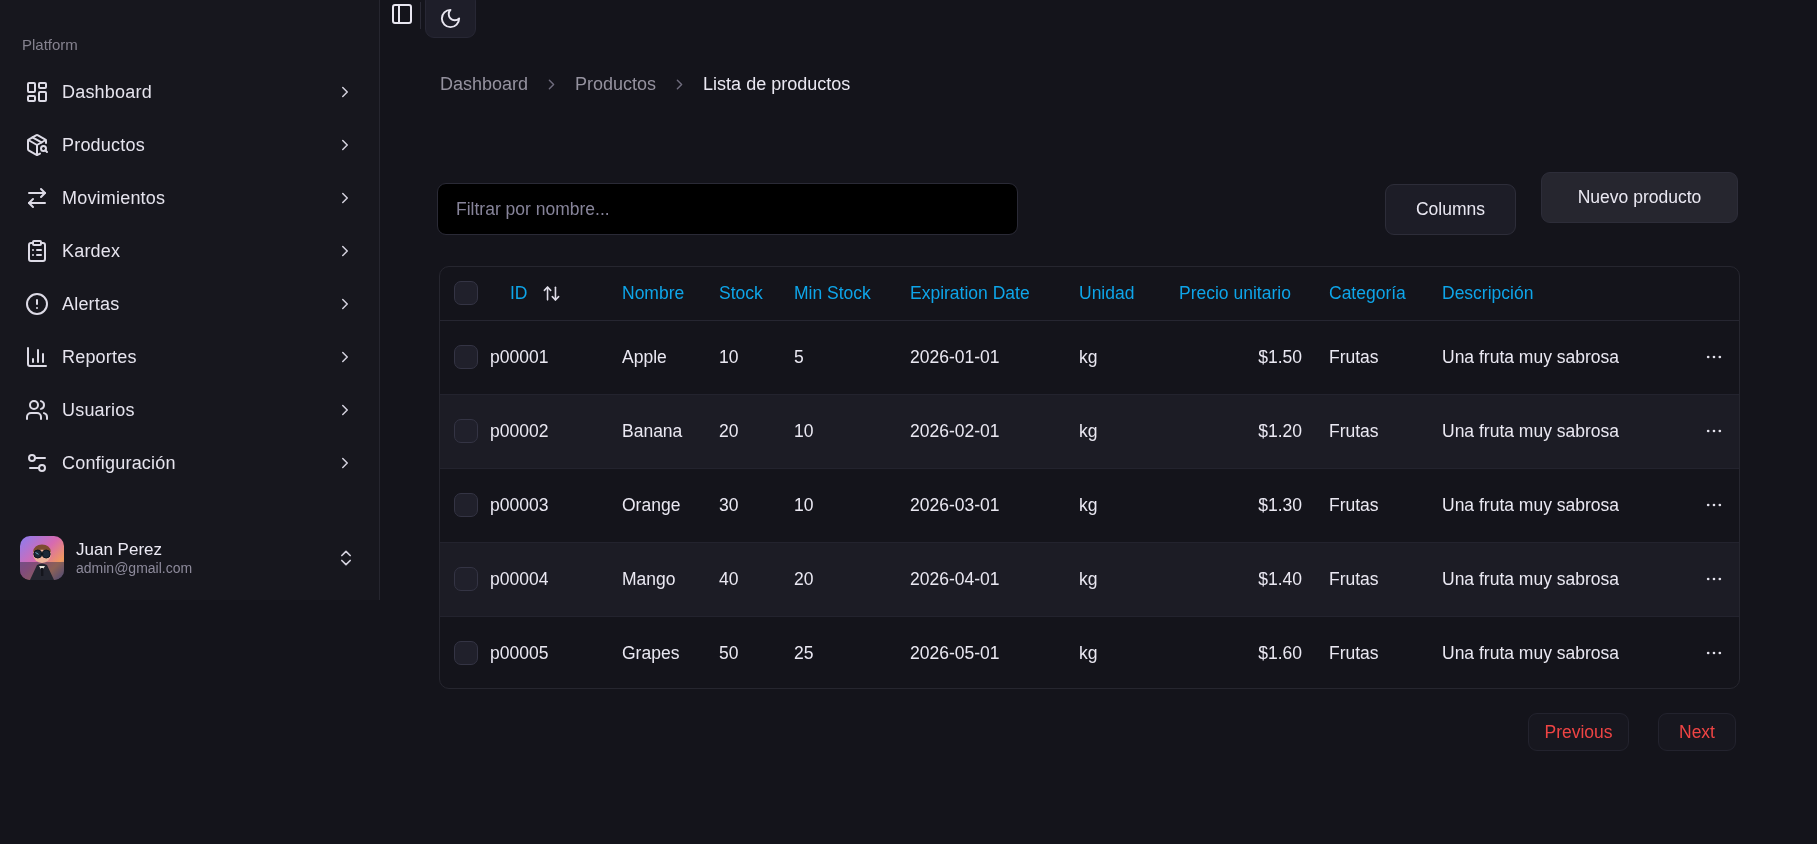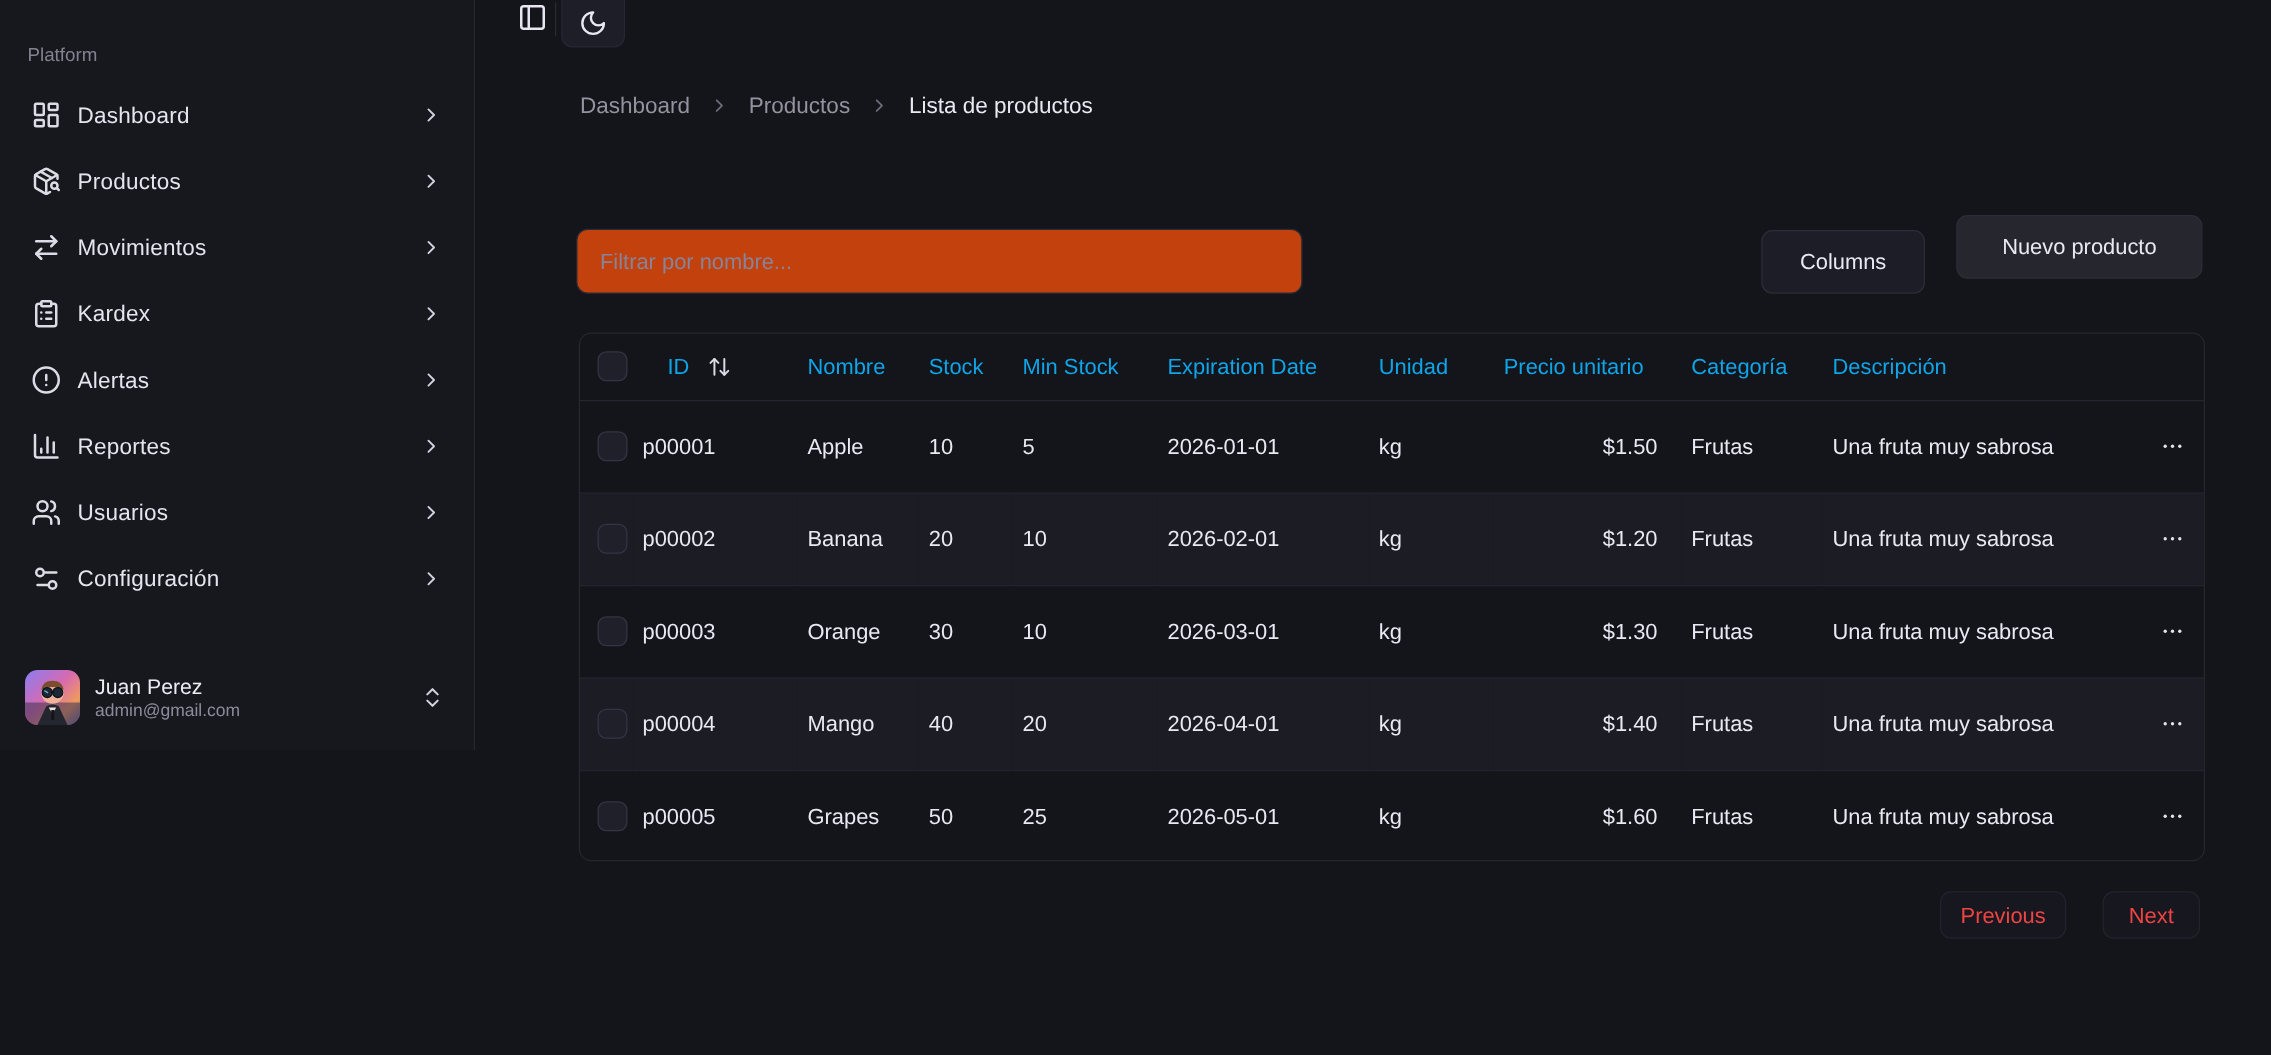--- a/index.html
+++ b/index.html
@@ -2,21 +2,21 @@
 <html><head>
 <meta charset="utf-8">
 <style>
   * { margin:0; padding:0; box-sizing:border-box; }
   html,body { width:1817px; height:844px; overflow:hidden; }
   body {
     font-family:"Liberation Sans", sans-serif;
     background:#14141b;
     color:#eae8f2;
   }
-  .app { display:flex; width:1817px; height:600px;gap:24px; }
+  .app { display:flex; width:1817px; height:600px; }
 
   
   .sidebar {
     position:relative; width:380px; min-width:380px; height:100%;
     background:#17171e; border-right:1px solid #26262f;
   }
   .section-label {
     position:absolute; left:22px; top:36px;
     font-size:15px; color:#85828f;
   }
@@ -64,21 +64,21 @@
   .breadcrumb {
     position:absolute; left:60px; top:70px; height:28px;
     display:flex; align-items:center; gap:15px; font-size:18px;
   }
   .crumb { color:#95929f; cursor:pointer; }
   .crumb-current { color:#eae8f2; }
   .crumb-sep { width:17px; height:17px; color:#6f6c7d; }
 
   .filter-input {
     position:absolute; left:57px; top:183px; width:581px; height:52px;
-    background:#c2410c; border:1px solid #2a2a36; border-radius:9px;
+    background:#000000; border:1px solid #2a2a36; border-radius:9px;
     padding:0 18px; font-size:17.5px; color:#eae8f1; outline:none;
     font-family:"Liberation Sans", sans-serif;
   }
   .filter-input::placeholder { color:#87849a; }
 
   .btn {
     position:absolute; height:51px; border-radius:9px;
     display:flex; align-items:center; justify-content:center;
     font-size:17.5px; color:#eae8f2; cursor:pointer;
     font-family:"Liberation Sans", sans-serif;

